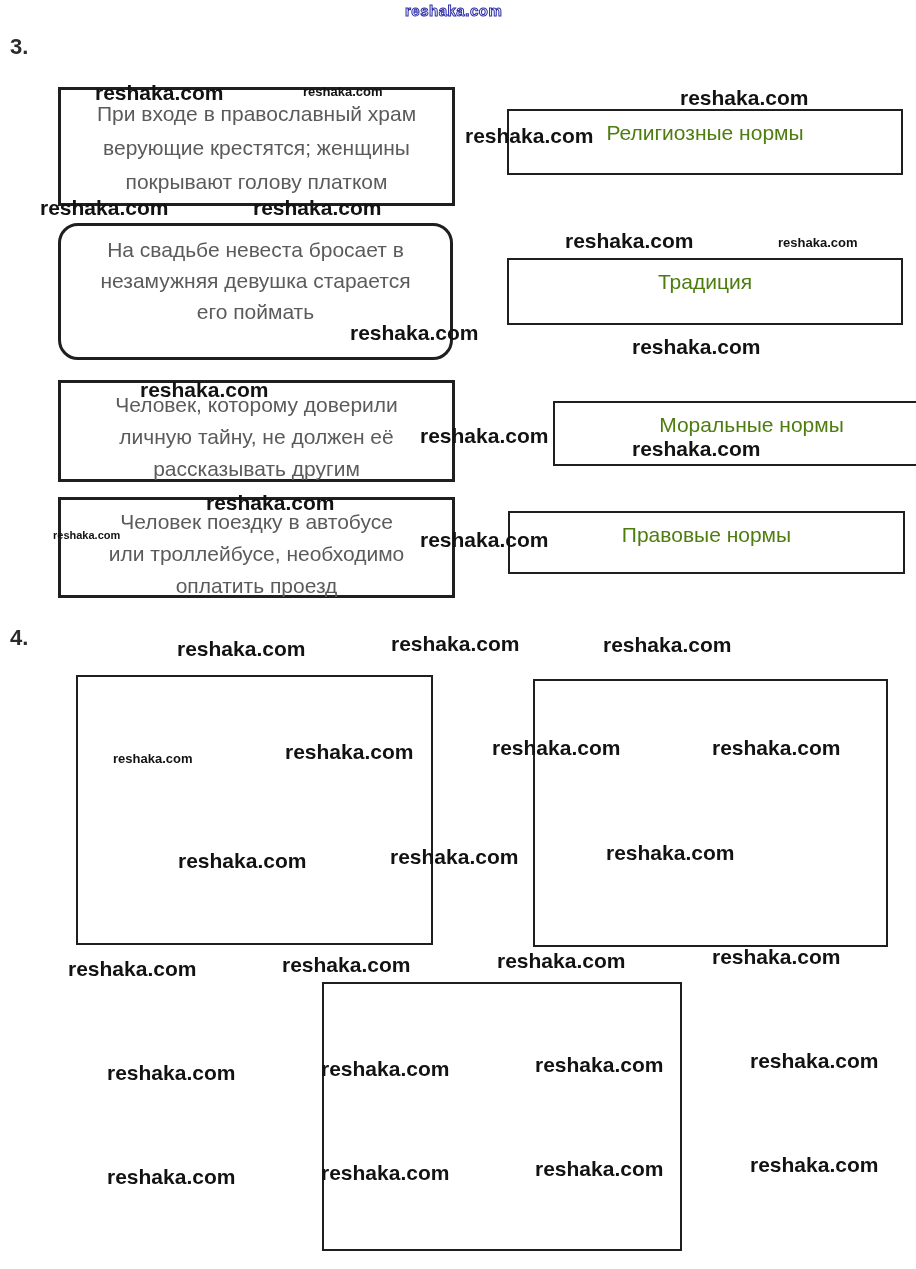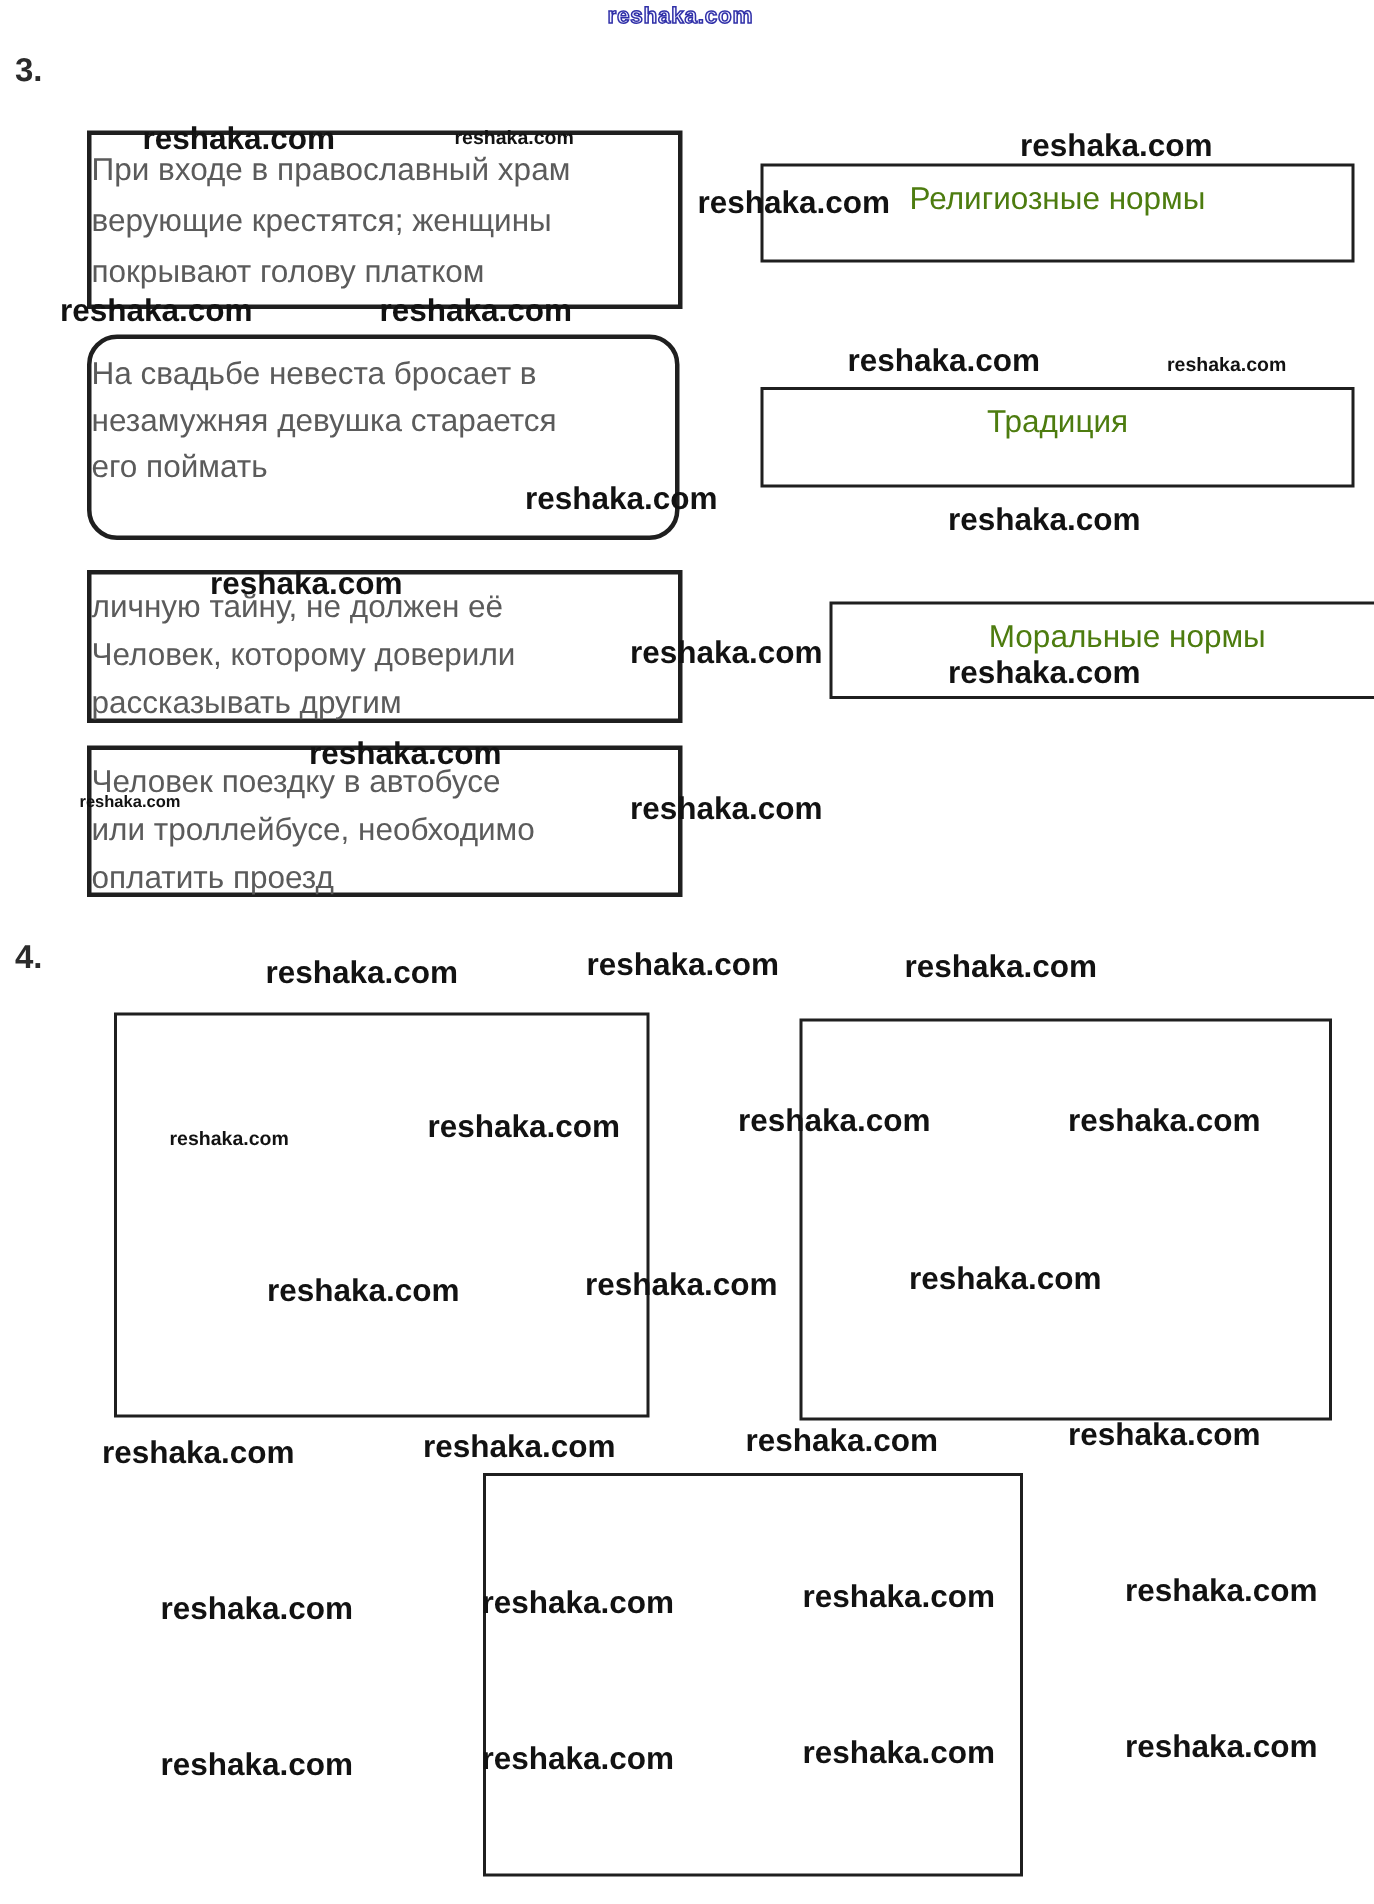--- a/index.html
+++ b/index.html
@@ -6,21 +6,21 @@
   .page{
     position:relative;width:916px;height:1269px;background:#ffffff;
     font-family:"Liberation Sans",sans-serif;overflow:hidden;
   }
   .exnum{position:absolute;font-size:22px;font-weight:600;color:#2b2b2b;z-index:2;}
   .n3{left:10px;top:34px;}
   .n4{left:10px;top:625px;}
 
   .sbox{
     position:absolute;border:3px solid #1f1f1f;box-sizing:border-box;
-    color:#5b5b5b;font-size:21px;background:transparent;z-index:1;
+    color:#5b5b5b;font-size:21px;text-align:center;background:transparent;z-index:1;
   }
   .sb1{left:58px;top:87px;width:397px;height:119px;padding-top:7px;line-height:34px;}
   .sb2{left:58px;top:223px;width:395px;height:137px;padding-top:8px;line-height:31px;border-radius:20px;}
   .sb3{left:58px;top:380px;width:397px;height:102px;padding-top:6px;line-height:32px;}
   .sb4{left:58px;top:497px;width:397px;height:101px;padding-top:6px;line-height:32px;}
 
   .nbox{
     position:absolute;border:2px solid #1f1f1f;box-sizing:border-box;
     color:#4d7c0f;font-size:21px;text-align:center;padding-top:10px;z-index:1;
   }
@@ -59,39 +59,42 @@
     <div>покрывают голову платком</div>
   </div>
 
   <div class="sbox sb2">
     <div>На свадьбе невеста бросает в</div>
     <div>незамужняя девушка старается</div>
     <div>его поймать</div>
   </div>
 
   <div class="sbox sb3">
+    <div>Человек, которому доверили</div>
     <div>личную тайну, не должен её</div>
-    <div>Человек, которому доверили</div>
     <div>рассказывать другим</div>
   </div>
 
   <div class="sbox sb4">
     <div>Человек поездку в автобусе</div>
     <div>или троллейбусе, необходимо</div>
     <div>оплатить проезд</div>
   </div>
 
   <div class="nbox nb1">
     <span>Религиозные нормы</span>
   </div>
   <div class="nbox nb2">
     <span>Традиция</span>
   </div>
   <div class="nbox nb3">
     <span>Моральные нормы</span>
+  </div>
+  <div class="nbox nb4">
+    <span>Правовые нормы</span>
   </div>
 
   <div class="abox ab1"></div>
   <div class="abox ab2"></div>
   <div class="abox ab3"></div>
 
   <span class="wm wm-blue" style="left:405px;top:3px">reshaka.com</span>
 
   <span class="wm" style="left:95px;top:81px">reshaka.com</span>
   <span class="wm wm-sm" style="left:303px;top:85px">reshaka.com</span>

